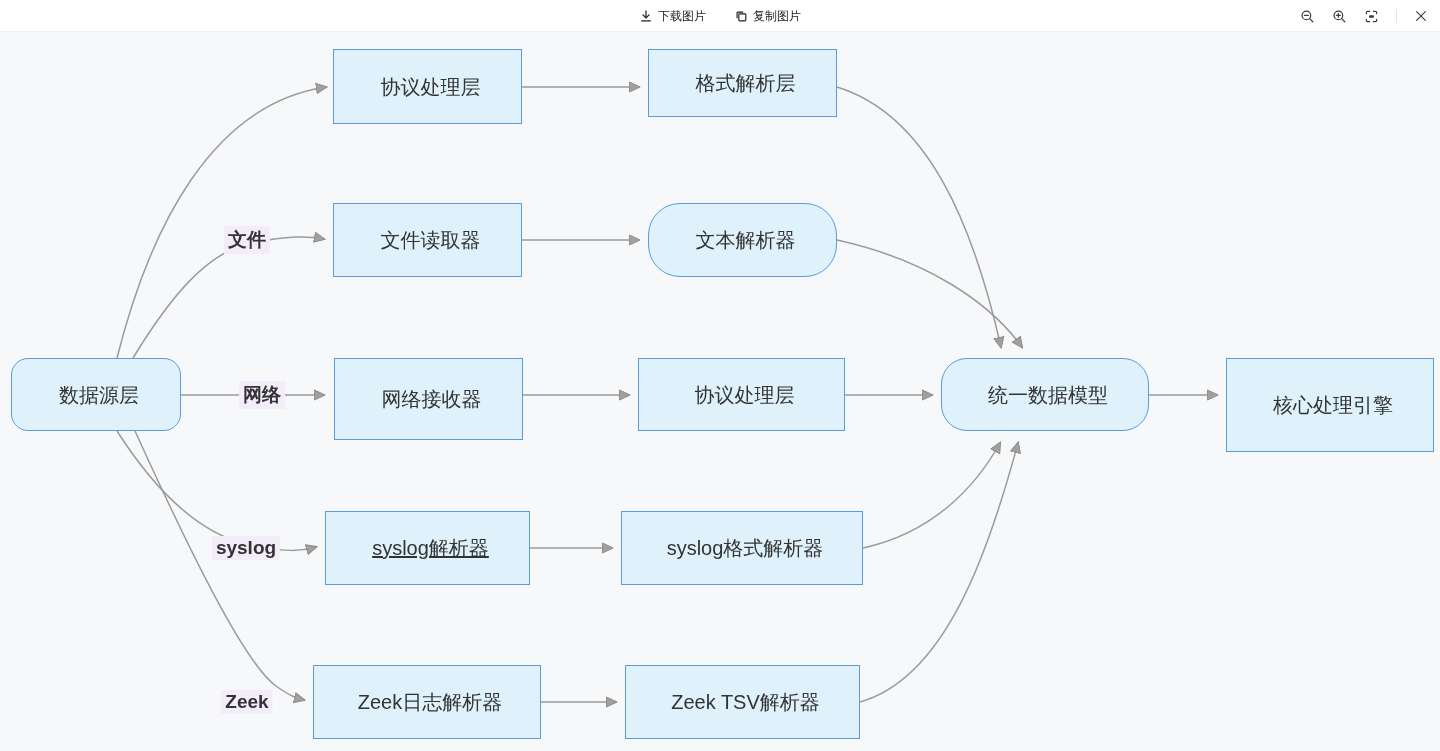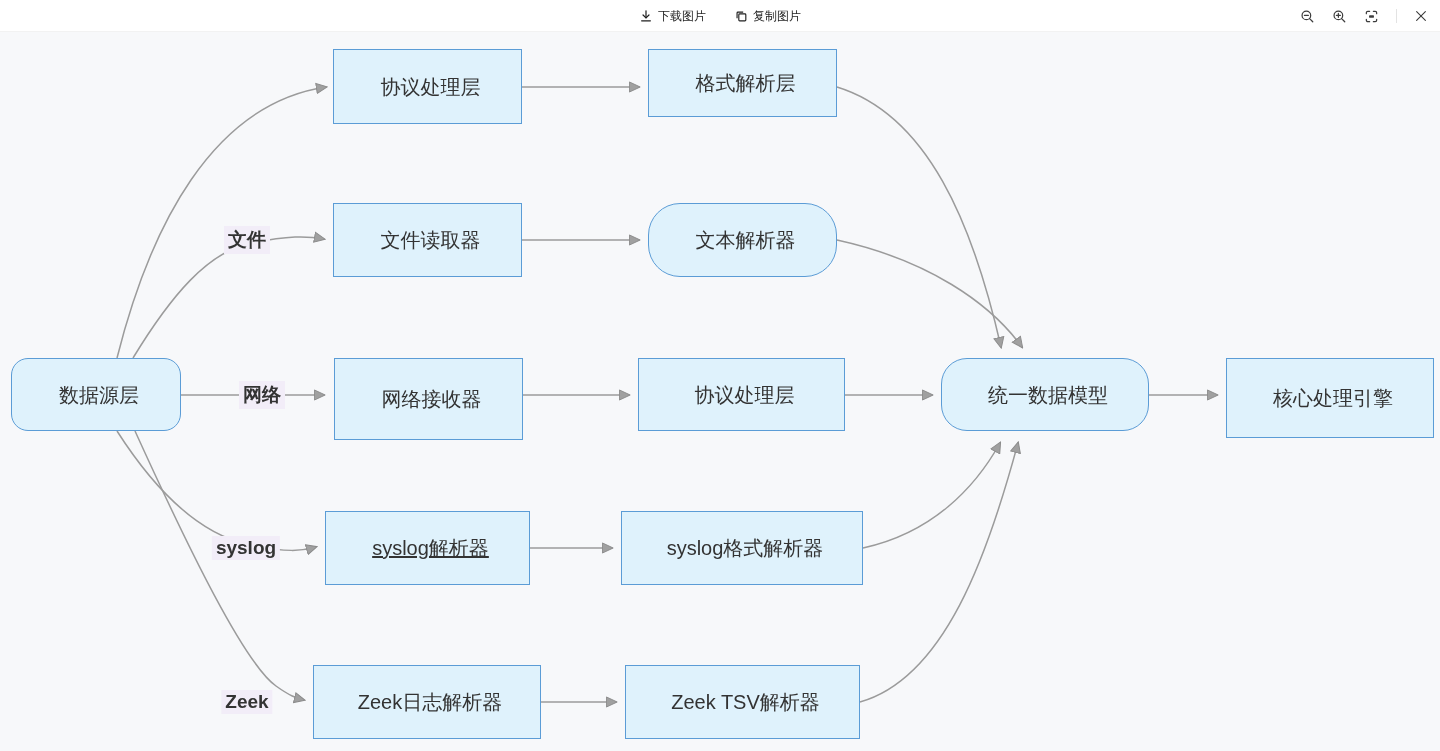--- a/index.html
+++ b/index.html
@@ -168,21 +168,21 @@
     </div>
   <div class="node" style="left:313px; top:633px; width:228px; height:74px;">
       <span>Zeek日志解析器</span>
     </div>
   <div class="node" style="left:625px; top:633px; width:235px; height:74px;">
       <span>Zeek TSV解析器</span>
     </div>
   <div class="node" style="left:941px; top:326px; width:208px; height:73px;border-radius:26px;">
       <span>统一数据模型</span>
     </div>
-  <div class="node" style="left:1226px;top:326px; width:208px; height:80px;">
+  <div class="node" style="left:1226px;top:326px; width:208px; height:94px;">
       <span>核心处理引擎</span>
     </div>
 
   <div class="edge-label" style="left:247px; top:208px;">文件</div>
   <div class="edge-label" style="left:262px; top:363px;">网络</div>
   <div class="edge-label" style="left:246px; top:516px;">syslog</div>
   <div class="edge-label" style="left:247px; top:670px;">Zeek</div>
 
 </div>
 

